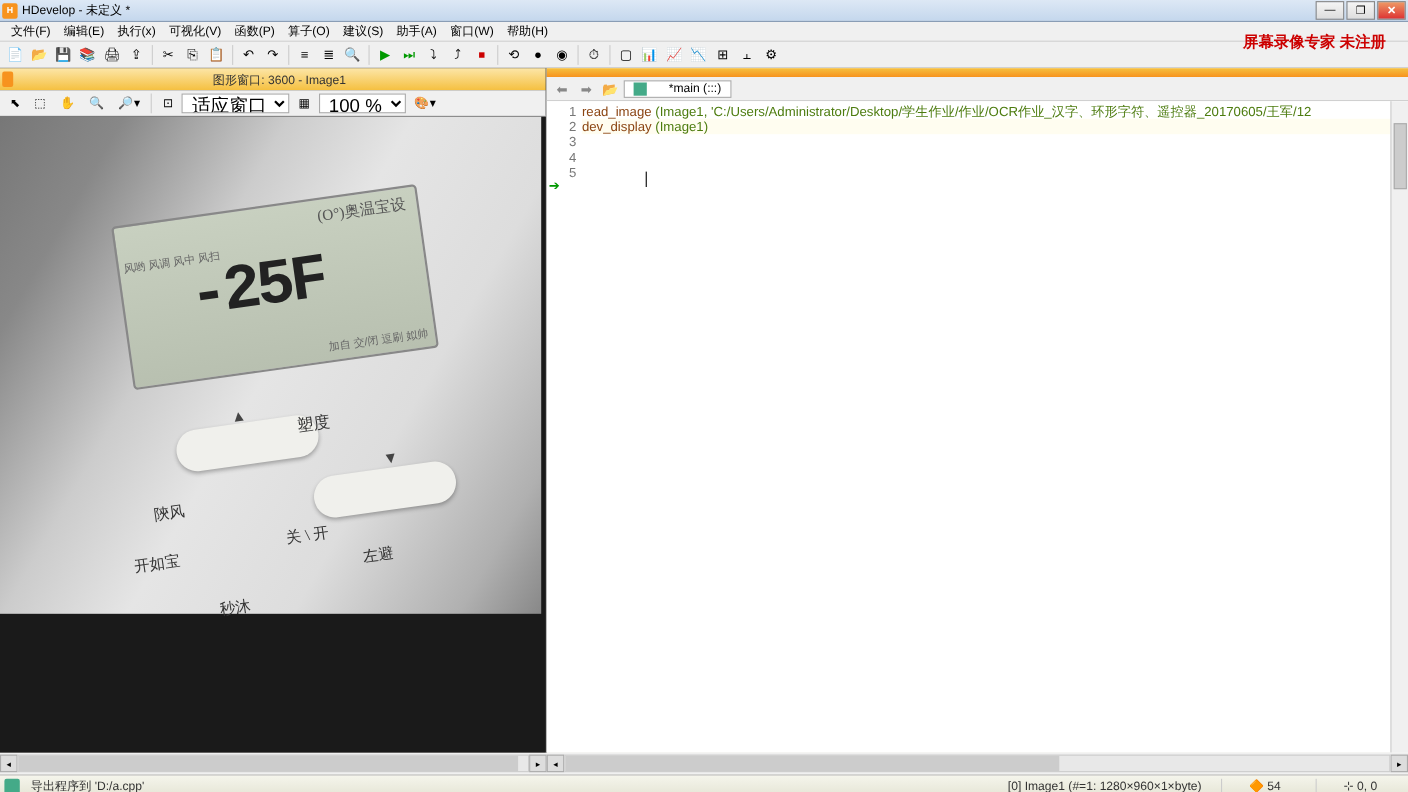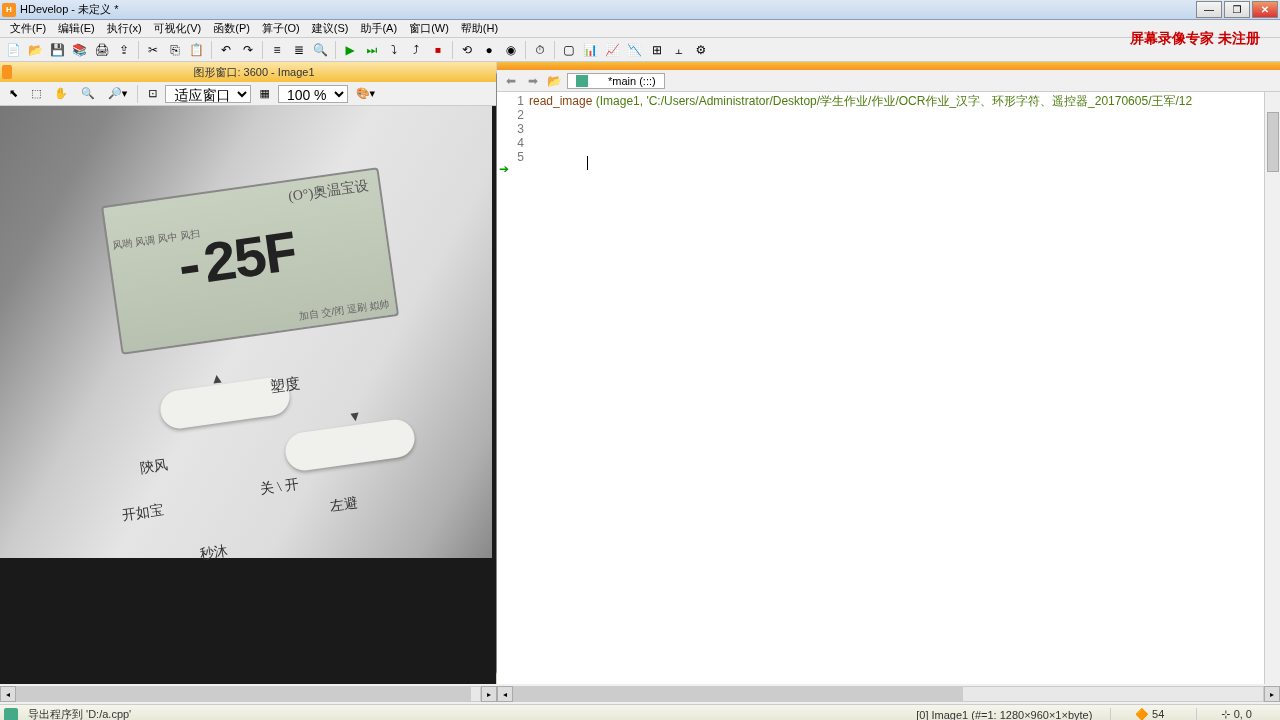--- a/index.html
+++ b/index.html
@@ -14,29 +14,29 @@
 .menu-bar { height: 18px; background: #f0f0f0; display: flex; align-items: center; padding: 0 4px; font-size: 11px; border-bottom: 1px solid #ccc; }
 .menu-item { padding: 1px 6px; cursor: pointer; }
 .watermark { position: absolute; right: 20px; top: 30px; color: #c00; font-size: 14px; font-weight: bold; }
 
 .toolbar { height: 24px; background: #f0f0f0; display: flex; align-items: center; padding: 0 4px; gap: 2px; border-bottom: 1px solid #ccc; }
 .tb-btn { width: 20px; height: 20px; display: flex; align-items: center; justify-content: center; cursor: pointer; font-size: 12px; border: 1px solid transparent; }
 .tb-sep { width: 1px; height: 18px; background: #ccc; margin: 0 2px; }
 
 .main-area { display: flex; height: 622px; position: relative; }
 
-.left-panel { width: 497px; display: flex; flex-direction: column; background: #1a1a1a; border-right: 1px solid #888; border-radius: 15px; }
+.left-panel { width: 497px; display: flex; flex-direction: column; background: #1a1a1a; border-right: 1px solid #888; }
 .img-title { height: 20px; background: linear-gradient(#fce6a8, #f5c040); display: flex; align-items: center; justify-content: center; font-size: 11px; color: #333; }
 .img-title-left { width: 10px; height: 14px; background: #f7931e; margin-right: auto; margin-left: 2px; border-radius: 2px; }
 .img-title-text { margin-right: auto; }
 
 .img-toolbar { height: 24px; background: #f0f0f0; display: flex; align-items: center; padding: 0 4px; gap: 3px; border-bottom: 1px solid #ccc; }
 .itb-btn { padding: 2px 4px; height: 20px; display: flex; align-items: center; cursor: pointer; font-size: 11px; border: 1px solid transparent; }
 .itb-sep { width: 1px; height: 18px; background: #ccc; margin: 0 2px; }
-.itb-select { padding: 0 4px; border: 1px solid #aaa; background: #fff; font-size: 14px; height: 18px; }
+.itb-select { padding: 0 4px; border: 1px solid #aaa; background: #fff; font-size: 17px; height: 18px; }
 
 .image-display { flex: 1; background: #1a1a1a; position: relative; overflow: hidden; }
 .remote-img { width: 492px; height: 452px; background: linear-gradient(120deg, #777 0%, #888 15%, #ccc 35%, #e5e5e5 50%, #ddd 70%, #b0b0b0 90%, #888 100%); position: relative; transform-origin: center; }
 .remote-lcd { position: absolute; top: 80px; left: 110px; width: 280px; height: 150px; background: linear-gradient(#c8d0c0, #b8c0b0); border: 2px solid #888; border-radius: 4px; transform: rotate(-8deg); }
 .lcd-top-text { position: absolute; top: 6px; right: 10px; font-size: 14px; color: #555; font-family: serif; }
 .lcd-digits { position: absolute; top: 40px; left: 60px; font-size: 58px; font-family: "Courier New", monospace; color: #222; font-weight: bold; letter-spacing: -4px; }
 .lcd-side-left { position: absolute; top: 30px; left: 4px; font-size: 10px; color: #666; line-height: 18px; writing-mode: horizontal-tb; }
 .lcd-side-right { position: absolute; bottom: 4px; right: 6px; font-size: 10px; color: #666; line-height: 14px; text-align: right; }
 .remote-btn { position: absolute; background: #f0f0ec; border-radius: 50px; box-shadow: 0 2px 4px rgba(0,0,0,0.3); transform: rotate(-8deg); }
 .rb1 { top: 278px; left: 160px; width: 130px; height: 38px; }
@@ -214,20 +214,21 @@
       <div class="gutter-arrow">➔</div>
       <div class="line-numbers">
         <div>1</div>
         <div>2</div>
         <div>3</div>
         <div>4</div>
         <div>5</div>
       </div>
       <div class="code-lines">
         <div class="code-line"><span class="op">read_image</span><span class="param"> (Image1, 'C:/Users/Administrator/Desktop/学生作业/作业/OCR作业_汉字、环形字符、遥控器_20170605/王军/12</span></div>
+        <div class="code-line hl"><span class="op">dev_display</span><span class="param"> (Image1)</span></div>
         <div class="code-line"><span class="op"></span><span class="param"></span></div>
         <div class="cursor"></div>
       </div>
     </div>
     <div class="right-scroll">
       <div class="right-scroll-thumb"></div>
     </div>
   </div>
 
 </div>

